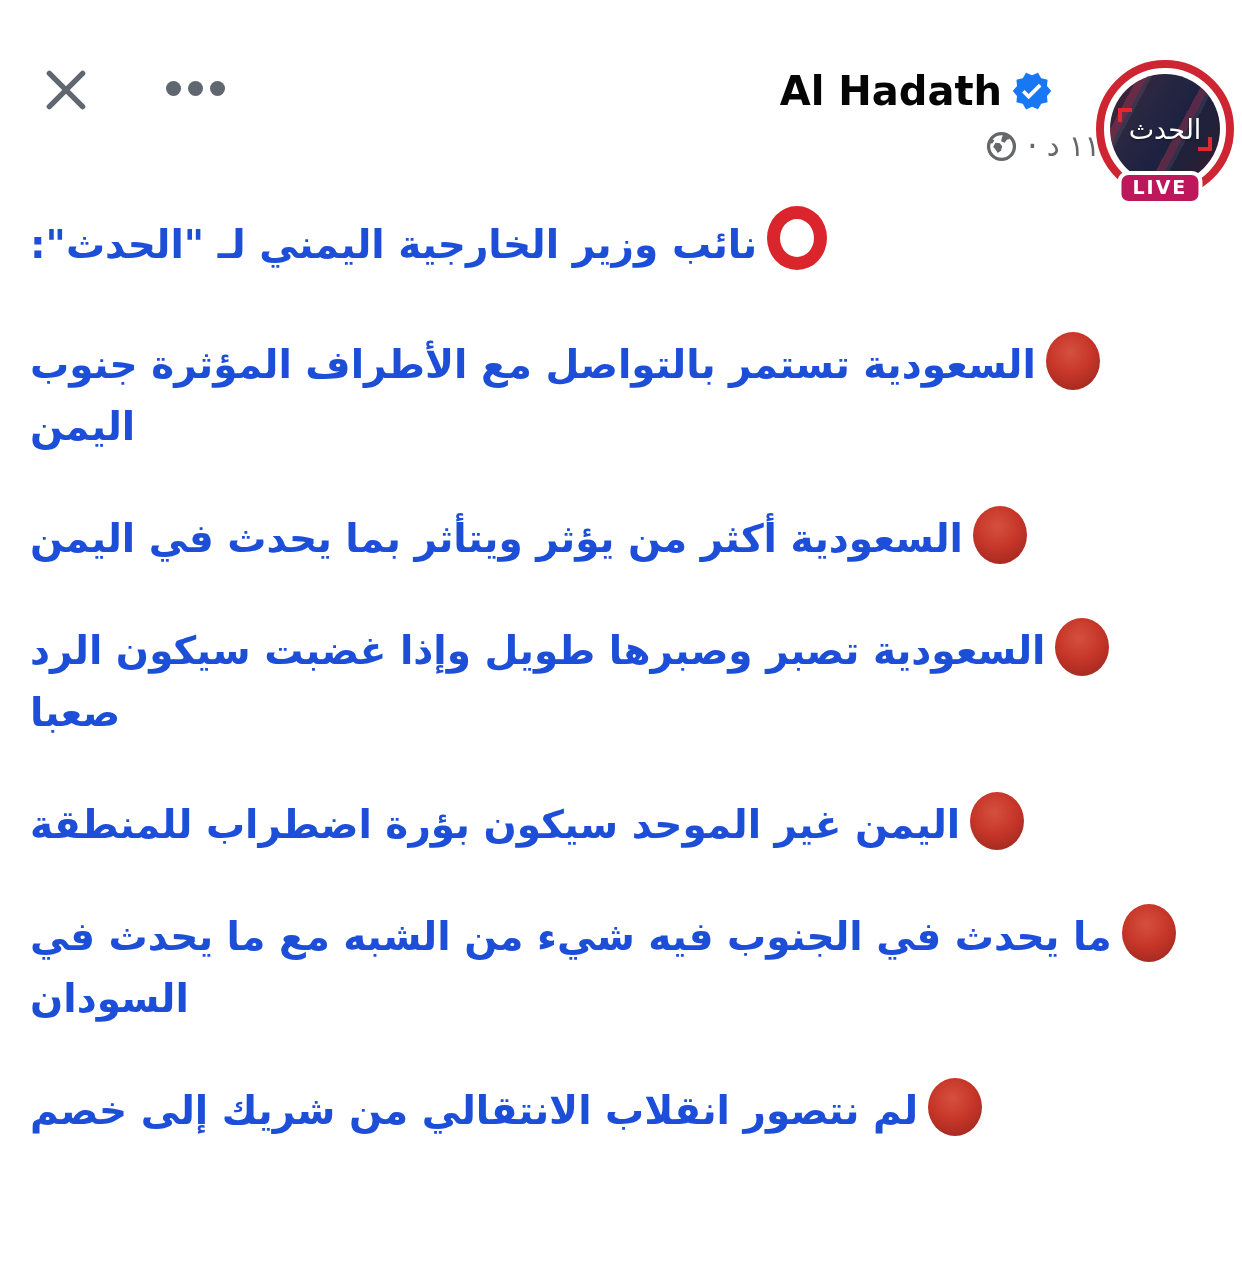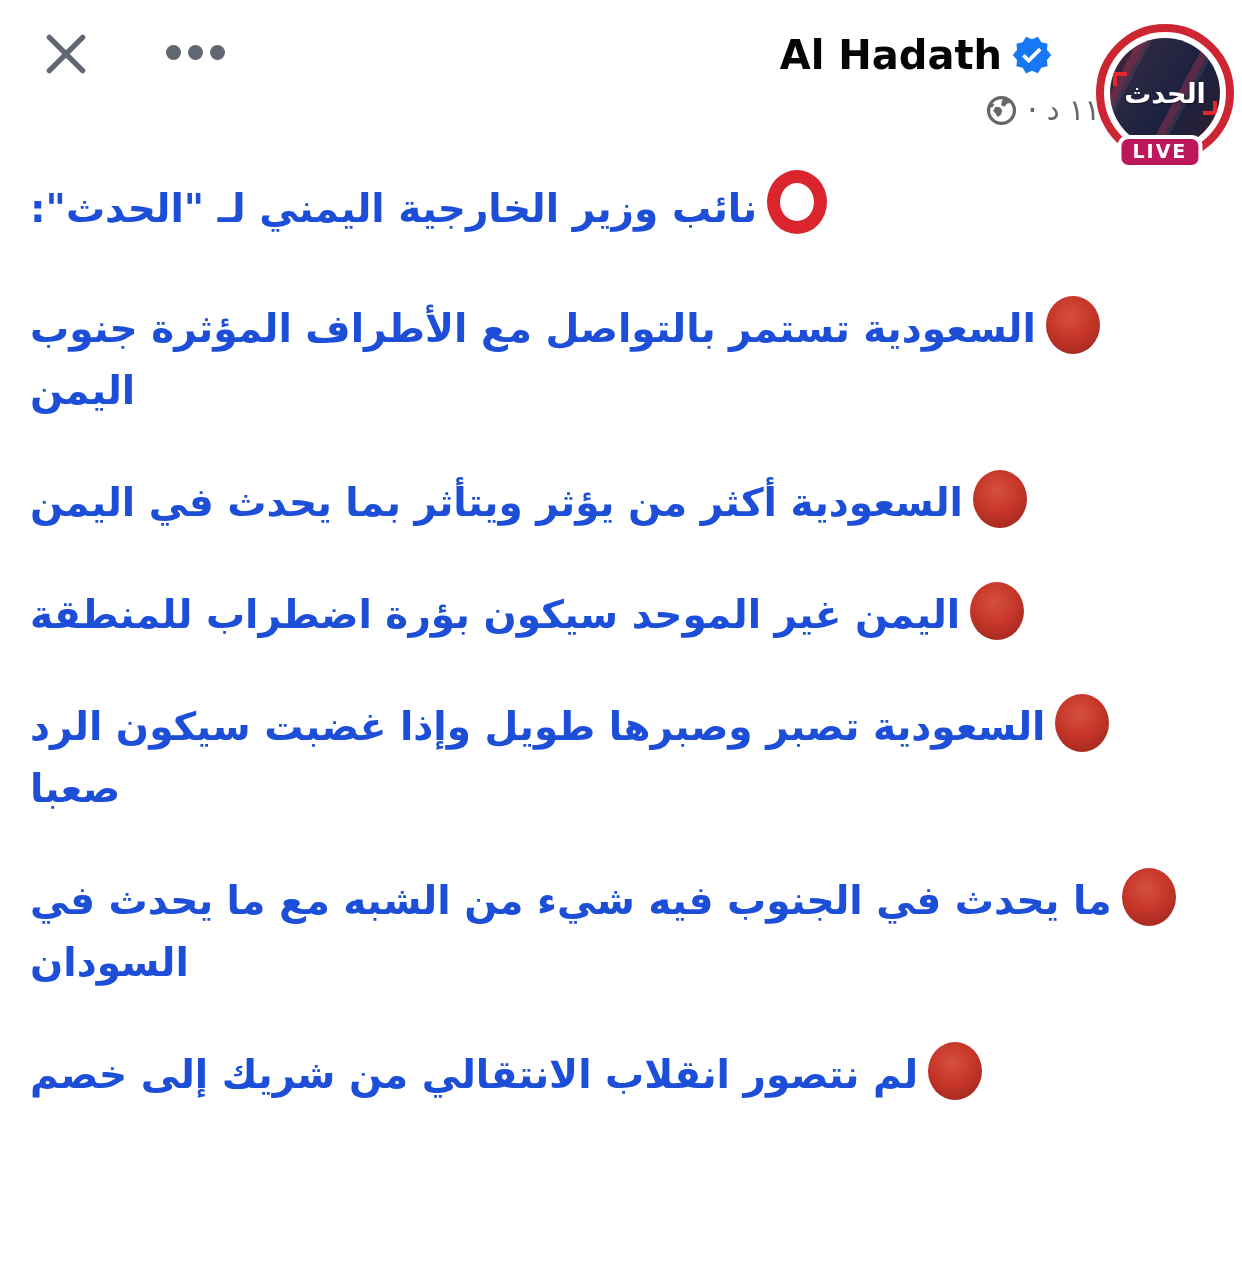--- a/index.html
+++ b/index.html
@@ -5,21 +5,21 @@
   * { box-sizing: border-box; margin: 0; padding: 0; }
   html, body { width: 1242px; height: 1288px; overflow: hidden; }
   body {
     background: #ffffff;
     font-family: "DejaVu Sans", sans-serif;
     color: #050505;
     position: relative;
   }
 
   
-  .header { position: relative; height: 166px; }
+  .header { position: relative; height: 166px; margin-top: 36px; }
 
   .close-btn {
     position: absolute; left: 38px; top: 26px;
     width: 56px; height: 56px;
     display: flex; align-items: center; justify-content: center;
     cursor: pointer; background: none; border: none;
   }
   .more-btn {
     position: absolute; left: 166px; top: 40px;
     display: flex; gap: 7px; align-items: center;
@@ -40,21 +40,21 @@
     width: 110px; height: 110px; border-radius: 50%;
     background:
       repeating-linear-gradient(118deg,
         rgba(225,60,90,0) 0 26px, rgba(225,60,90,0.30) 26px 34px,
         rgba(255,255,255,0.07) 34px 38px, rgba(225,60,90,0) 38px 60px),
       linear-gradient(125deg, #4a1f33 0%, #2a2742 30%, #1d2240 55%, #222038 75%, #3a1c2e 100%);
     display: flex; align-items: center; justify-content: center;
     overflow: hidden;
   }
   .avatar-text {
-    position: relative; color: #ffffff; font-weight: bold; font-size: 27px;
+    position: relative; color: #ffffff; font-weight: normal; font-size: 27px;
     text-shadow: 0 1px 2px rgba(0,0,0,.55);
     padding: 2px 4px;
   }
   .avatar-text::before {
     content: ""; position: absolute; left: -7px; top: -4px;
     width: 10px; height: 10px;
     border-left: 4px solid #e3272e; border-top: 4px solid #e3272e;
   }
   .avatar-text::after {
     content: ""; position: absolute; right: -7px; bottom: -4px;
@@ -150,20 +150,20 @@
     </div>
     <span class="live-badge">LIVE</span>
   </div>
 
 </div>
 
 <div class="post">
   <p class="post-line"><span class="bullet" data-variant="ring"></span><span>نائب وزير الخارجية اليمني لـ "الحدث":</span></p>
   <p class="post-line"><span class="bullet" data-variant="filled"></span><span>السعودية تستمر بالتواصل مع الأطراف المؤثرة جنوب اليمن</span></p>
   <p class="post-line"><span class="bullet" data-variant="filled"></span><span>السعودية أكثر من يؤثر ويتأثر بما يحدث في اليمن</span></p>
-  <p class="post-line"><span class="bullet" data-variant="filled"></span><span>اليمن غير الموحد سيكون بؤرة اضطراب للمنطقة</span></p>
   <p class="post-line"><span class="bullet" data-variant="filled"></span><span>السعودية تصبر وصبرها طويل وإذا غضبت سيكون الرد
 صعبا</span></p>
+  <p class="post-line"><span class="bullet" data-variant="filled"></span><span>اليمن غير الموحد سيكون بؤرة اضطراب للمنطقة</span></p>
   <p class="post-line"><span class="bullet" data-variant="filled"></span><span>ما يحدث في الجنوب فيه شيء من الشبه مع ما يحدث في
 السودان</span></p>
   <p class="post-line"><span class="bullet" data-variant="filled"></span><span>لم نتصور انقلاب الانتقالي من شريك إلى خصم</span></p>
 
 </div>
 
 </body></html>

